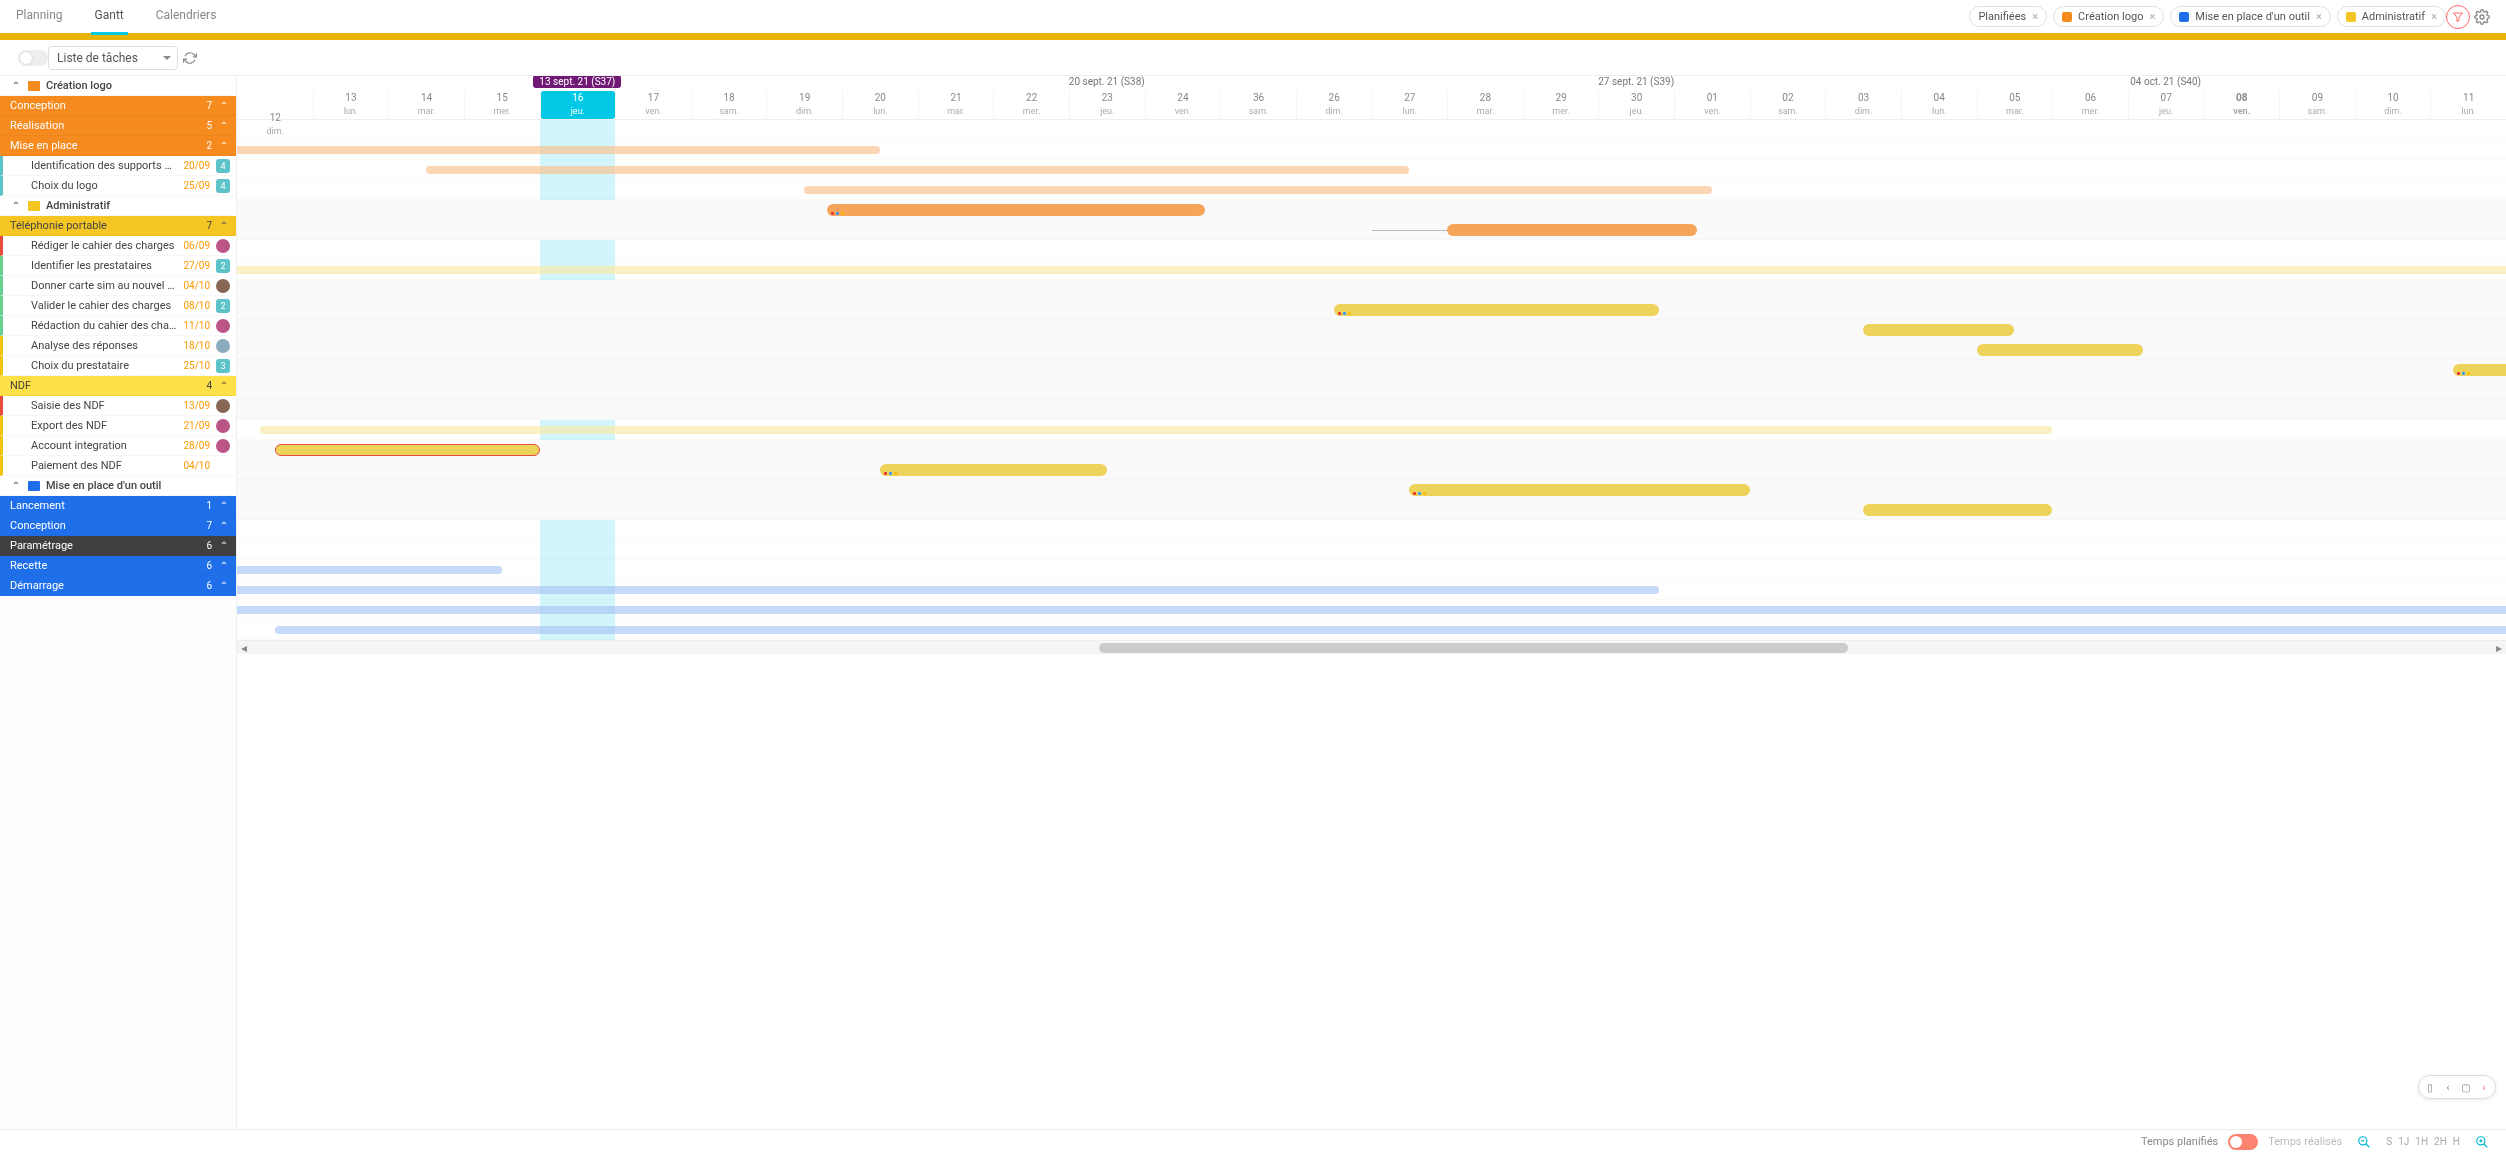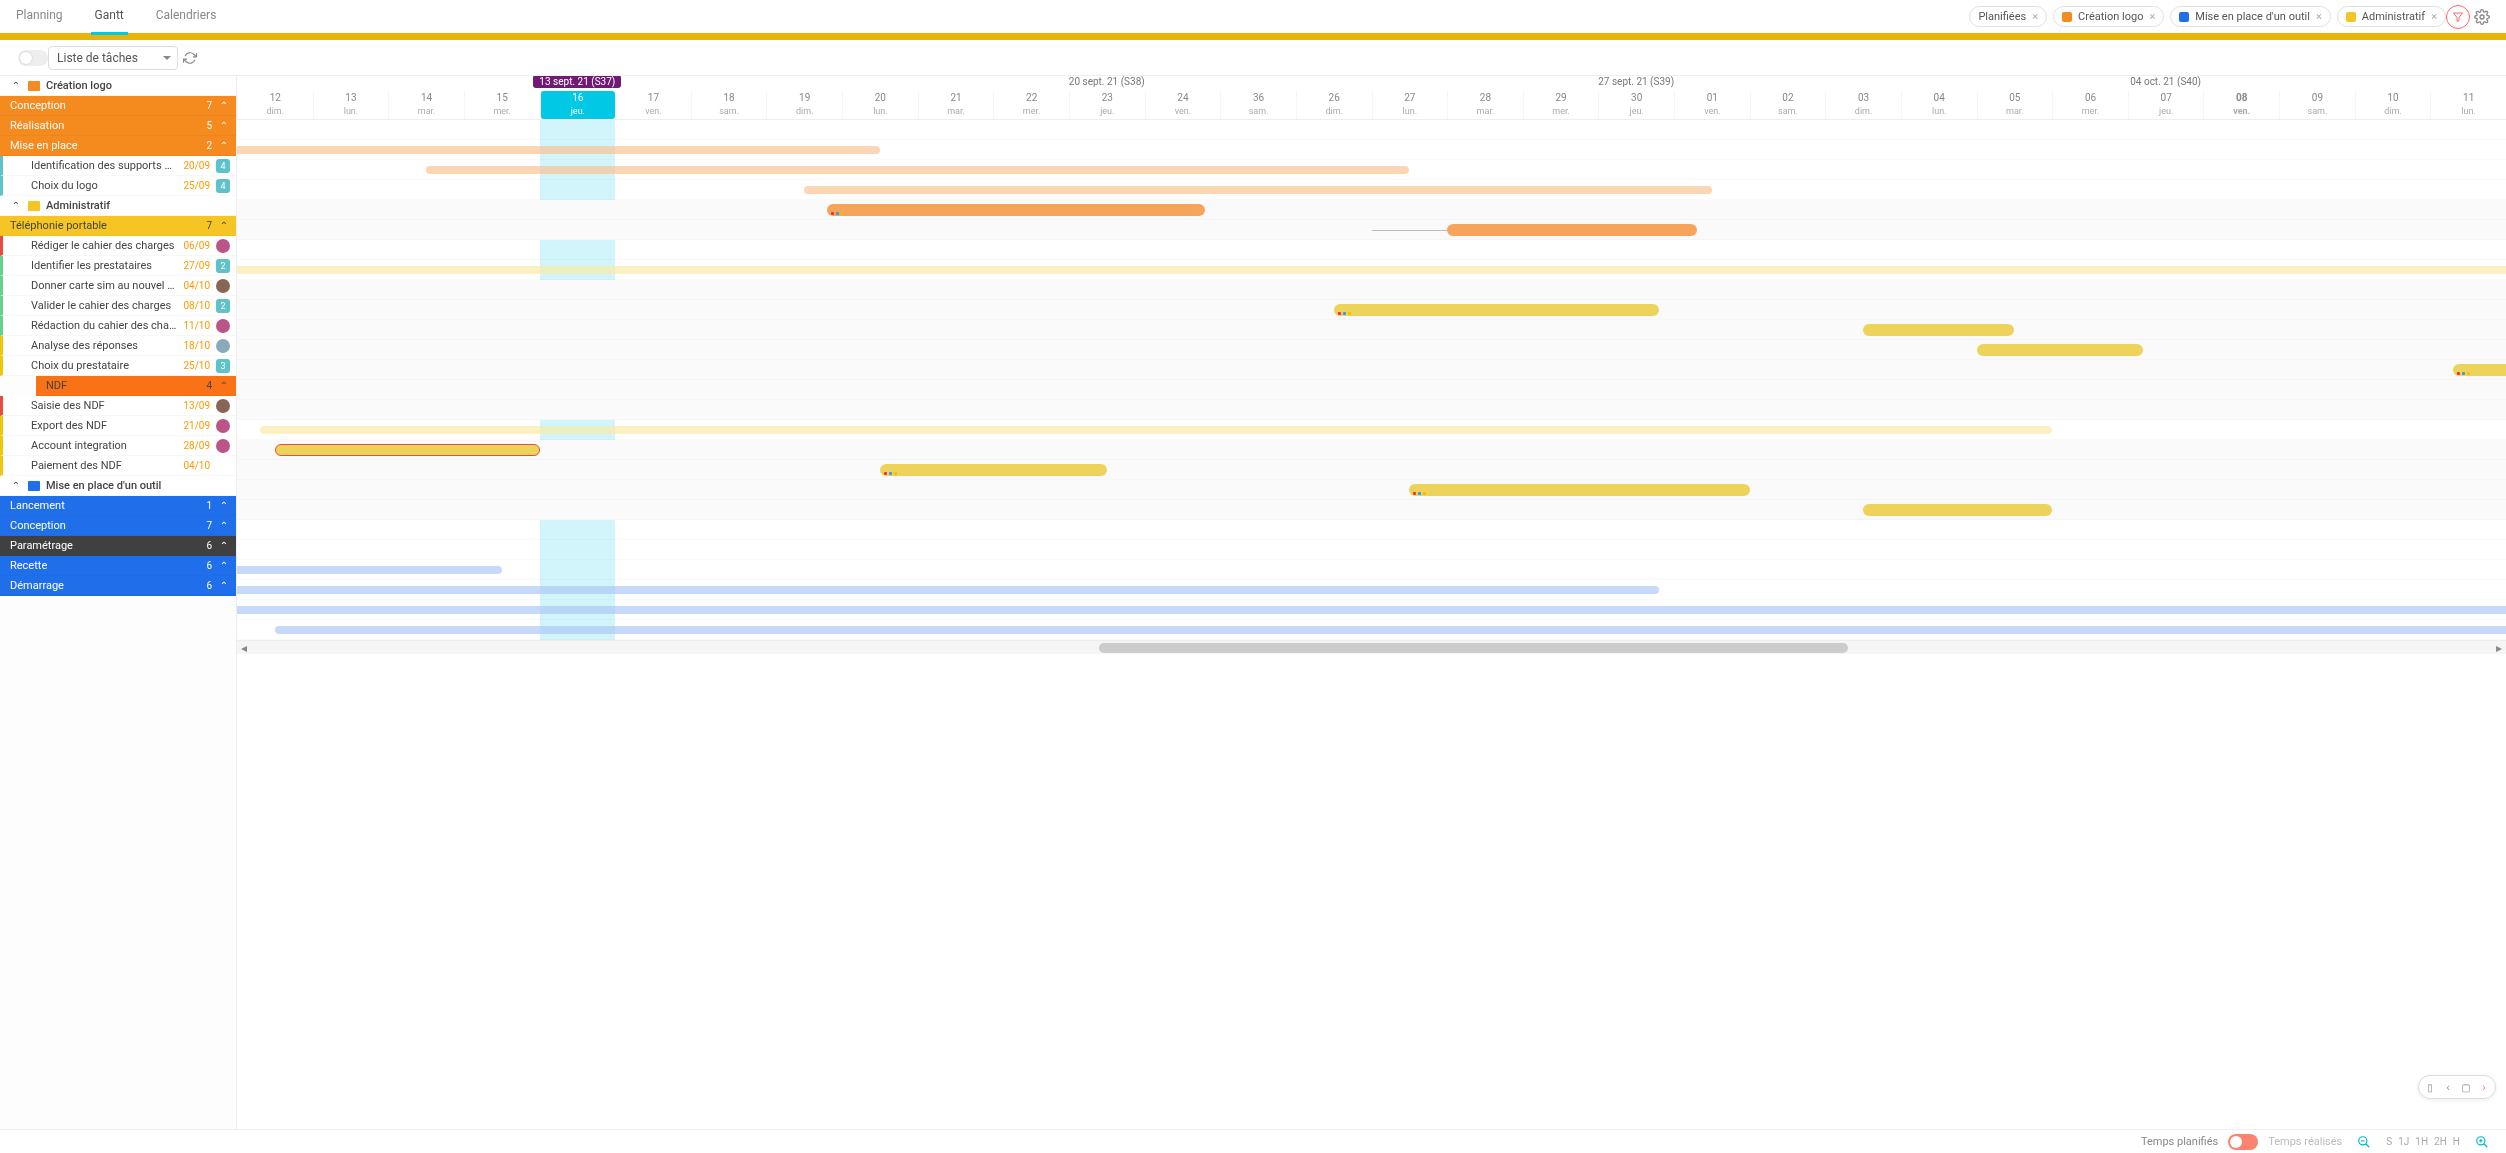--- a/index.html
+++ b/index.html
@@ -203,21 +203,21 @@
       <div class="srow task" style="border-left-color: rgb(241, 196, 14);">
         <span class="name">Analyse des réponses</span>
         <span class="due">18/10</span>
         <span class="avatar" style="background: rgb(136, 170, 187);"></span>
       </div>
       <div class="srow task" style="border-left-color: rgb(241, 196, 14);">
         <span class="name">Choix du prestataire</span>
         <span class="due">25/10</span>
         <span class="badge" style="background: rgb(94, 195, 201);">3</span>
       </div>
-      <div class="srow group" style="background: #f97316; color: rgb(68, 68, 68); margin-left: 36px;">
+      <div class="srow group" style="background: #fde047; color: rgb(68, 68, 68);">
         <span class="name">NDF</span>
         <span class="count">4</span>
         <span class="chev">⌃</span>
       </div>
       <div class="srow task" style="border-left-color: rgb(232, 76, 61);">
         <span class="name">Saisie des NDF</span>
         <span class="due">13/09</span>
         <span class="avatar" style="background: rgb(136, 102, 85);"></span>
       </div>
       <div class="srow task" style="border-left-color: rgb(241, 196, 14);">
@@ -269,21 +269,21 @@
   <div class="chartarea">
     <div class="gheader">
       <div class="weekrow" id="weekrow">
           <div class="weeklabel" style="left: 0%; width: 26.6667%;"></div>
           <div class="weeklabel" style="left: 26.6667%; width: 23.3333%;">20 sept. 21 (S38)</div>
           <div class="weeklabel" style="left: 50%; width: 23.3333%;">27 sept. 21 (S39)</div>
           <div class="weeklabel" style="left: 73.3333%; width: 23.3333%;">04 oct. 21 (S40)</div>
           <div class="todaybadge" style="left: 15%;">13 sept. 21 (S37)</div>
         </div>
       <div class="dayrow" id="dayrow">
-          <div class="daycell" style="left: 0%; width: 3.33333%;">
+          <div class="daycell" style="left: 0%; width: 3.33333%; margin-top: 20px;">
             <div class="dnum">12</div>
             <div class="dname">dim.</div>
           </div>
           <div class="daycell" style="left: 3.33333%; width: 3.33333%;">
             <div class="dnum">13</div>
             <div class="dname">lun.</div>
           </div>
           <div class="daycell" style="left: 6.66667%; width: 3.33333%;">
             <div class="dnum">14</div>
             <div class="dname">mar.</div>

